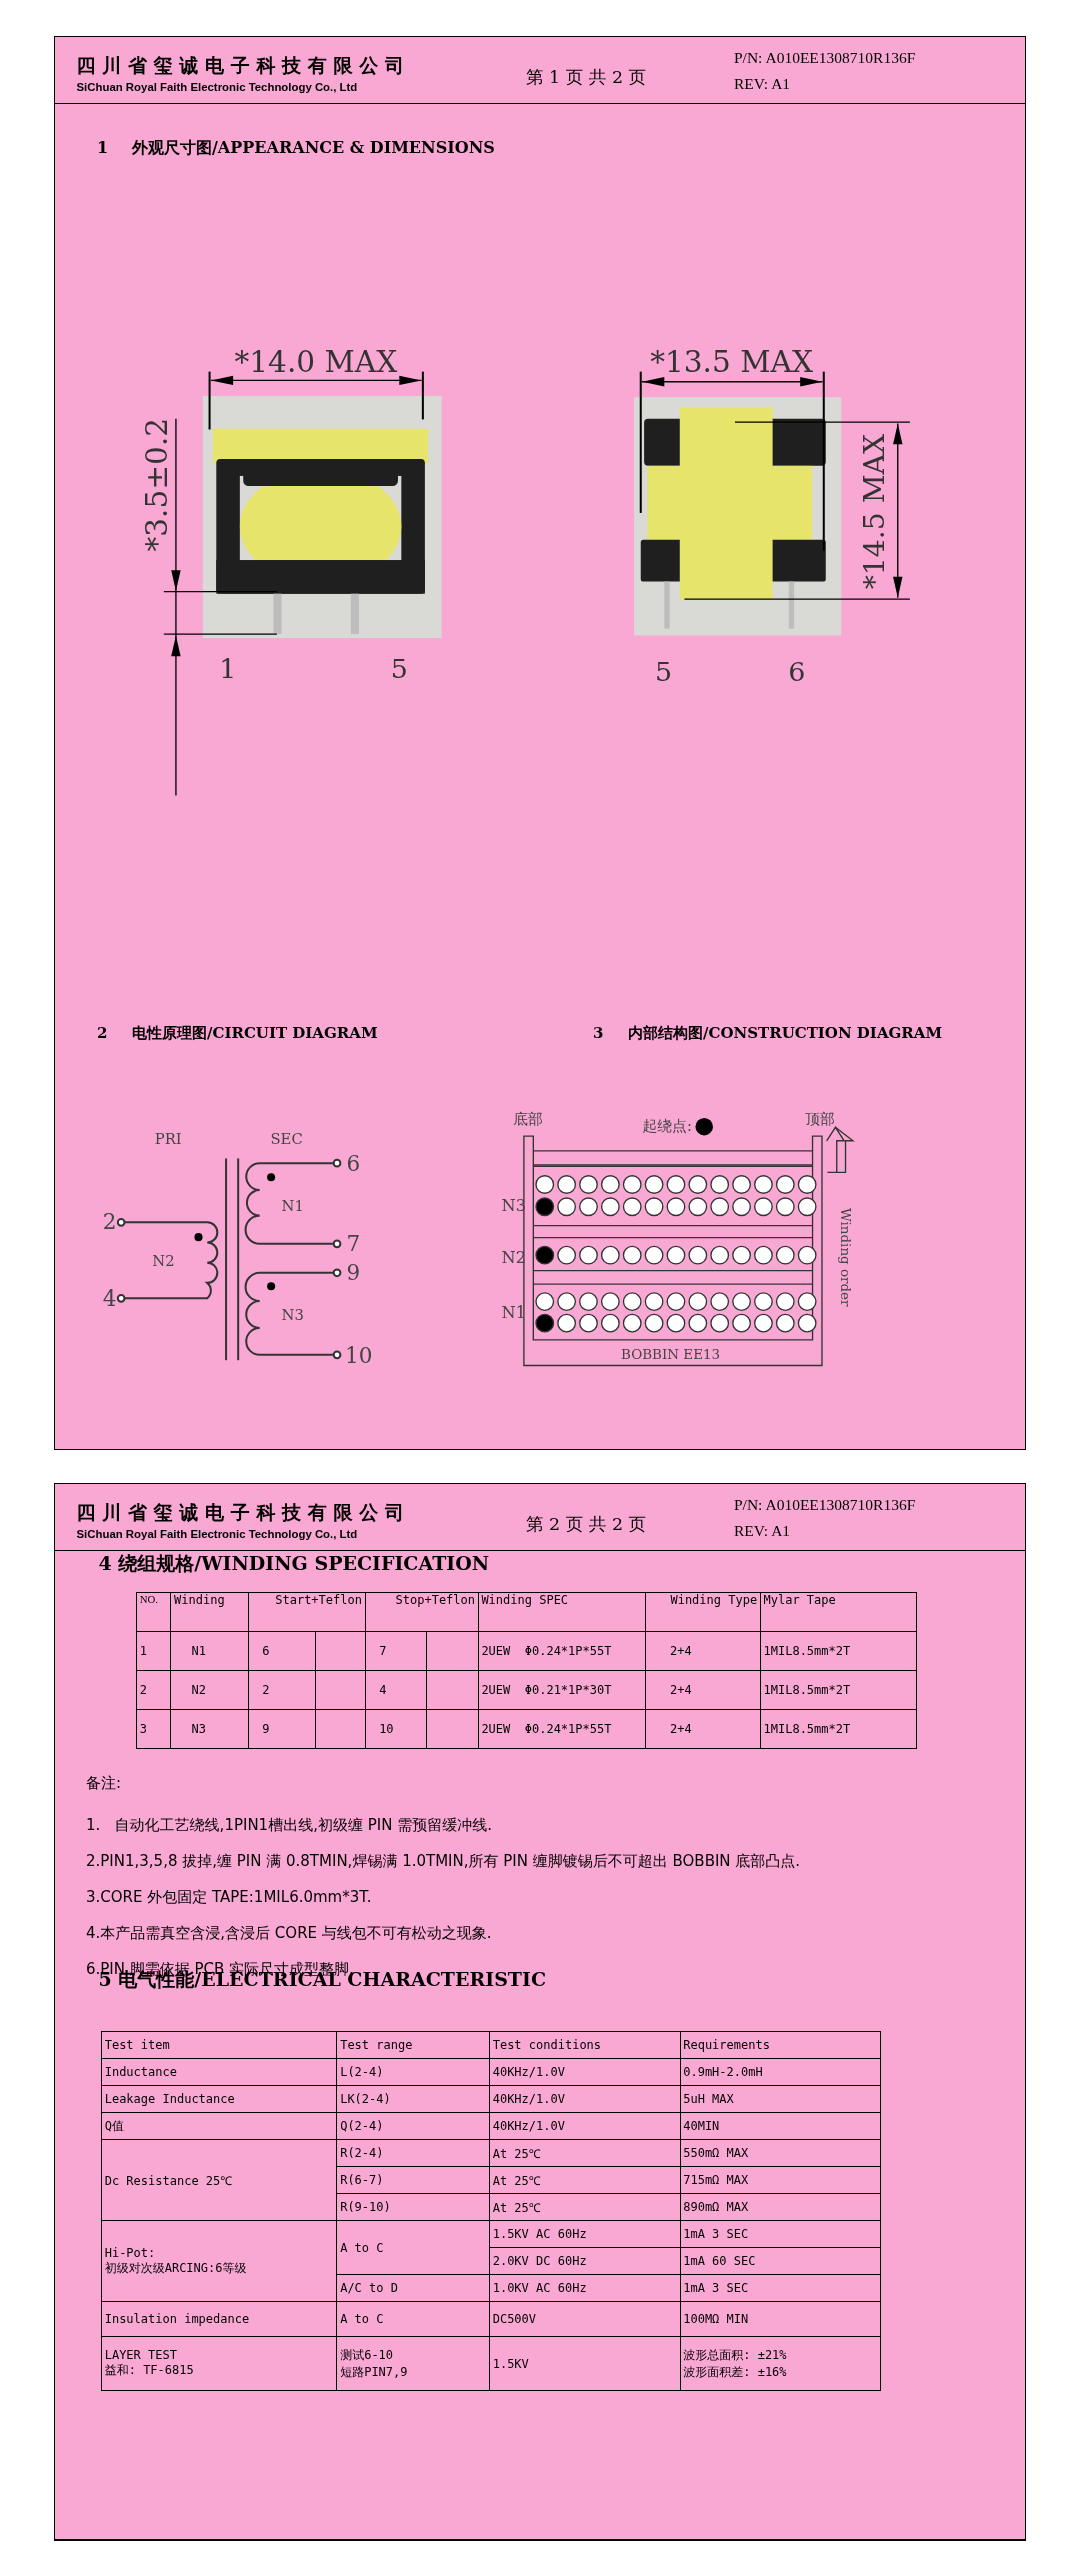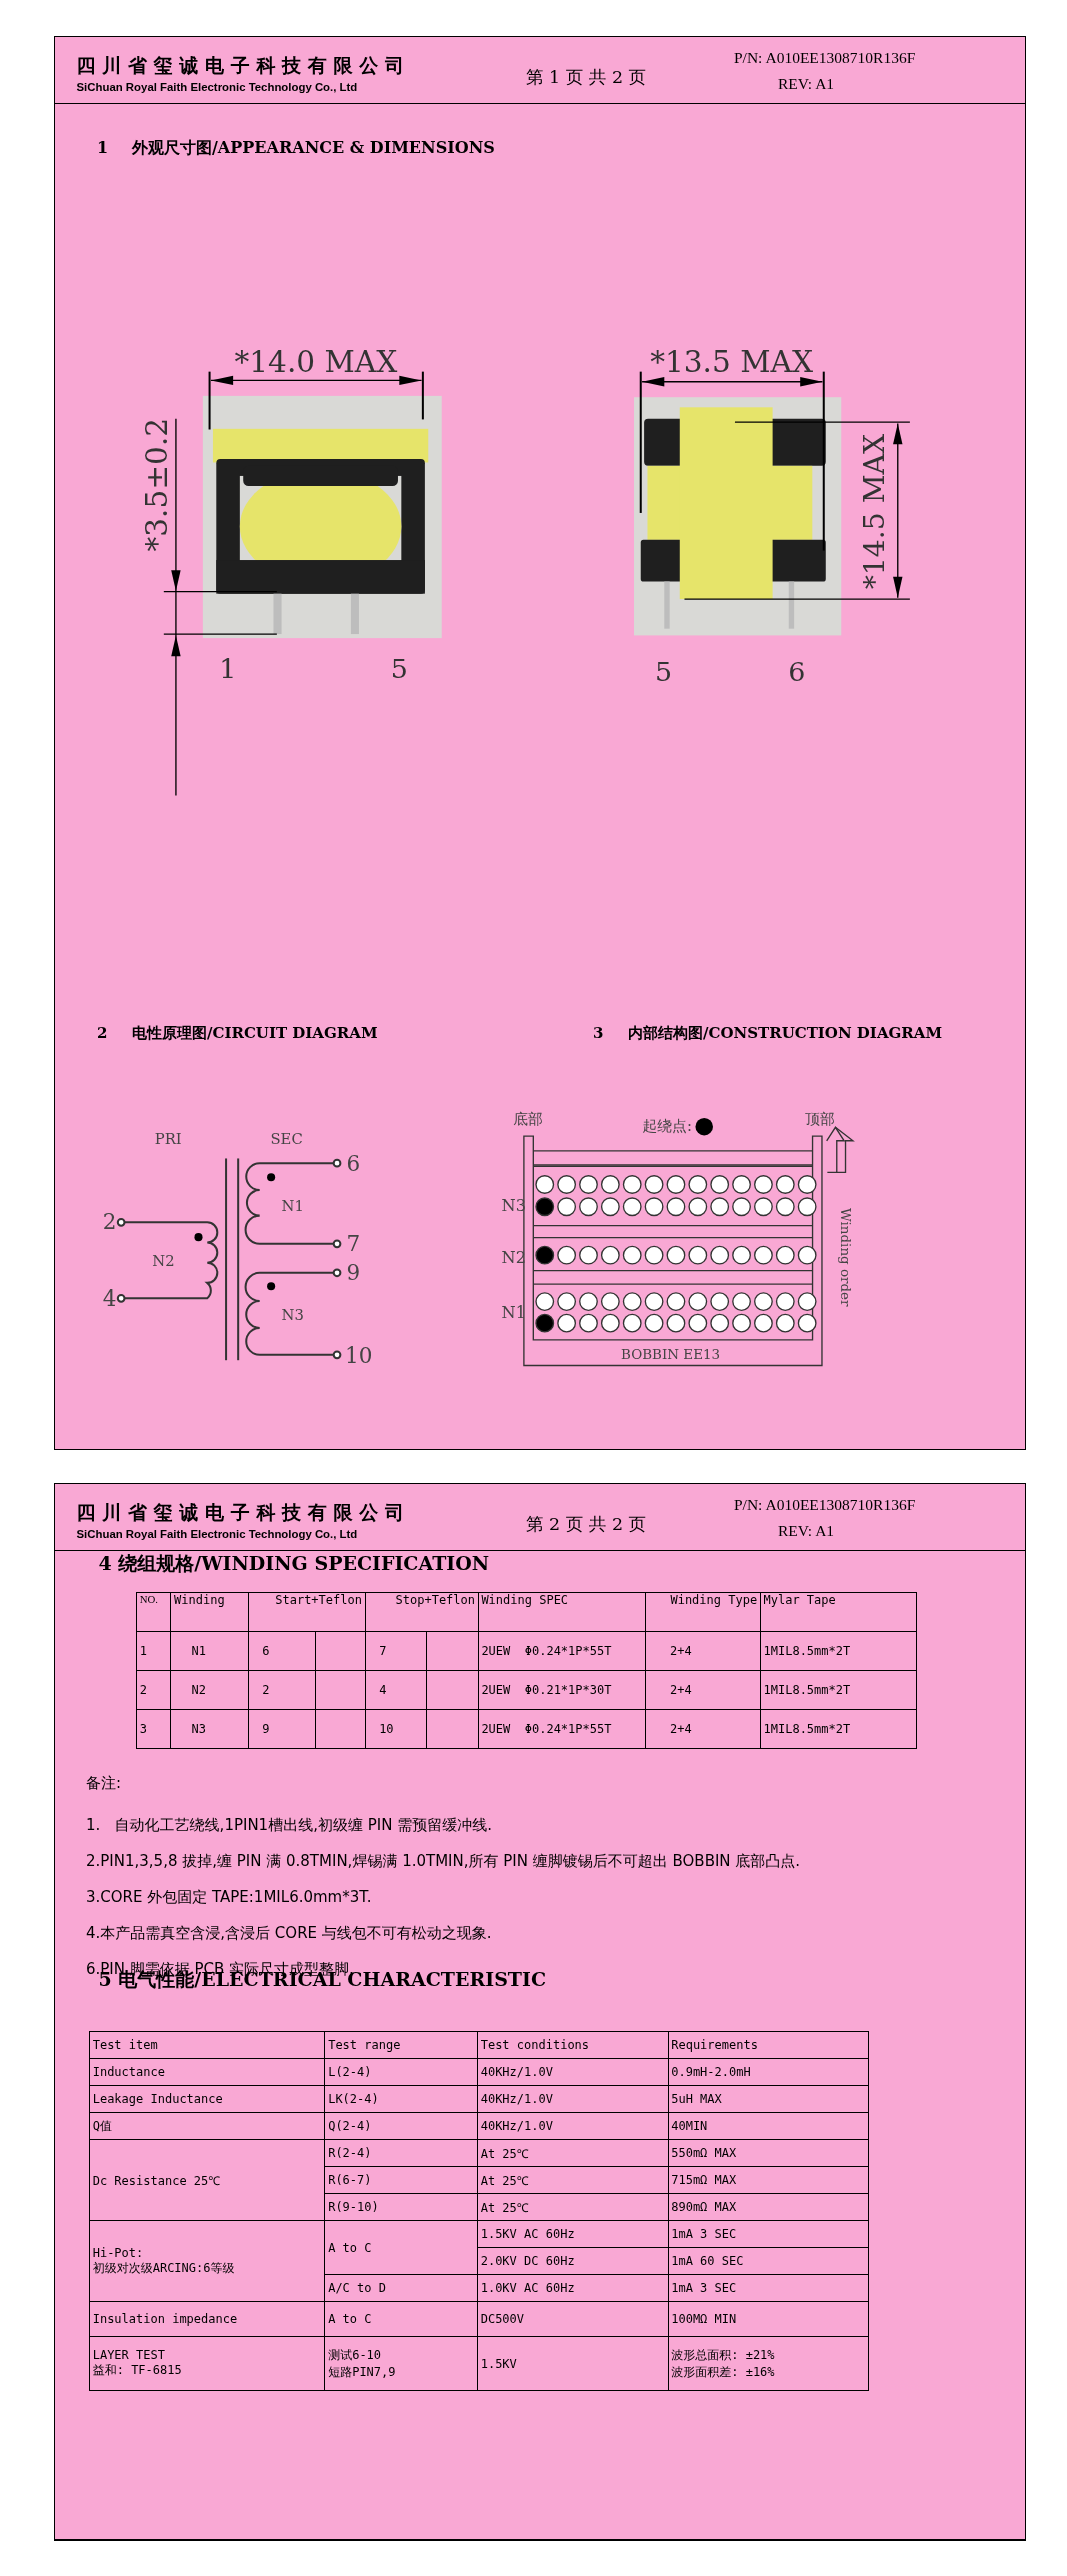--- a/index.html
+++ b/index.html
@@ -5,21 +5,21 @@
   html, body { margin:0; padding:0; background:#ffffff; }
   body { width:1068px; height:2576px; position:relative; font-family:"Liberation Serif", serif; color:#000; overflow:hidden; }
   .page { position:absolute; left:54px; width:972px; border:1.3px solid #000; box-sizing:border-box; background:#f9a8d4; }
   #page1 { top:36px; height:1414px; }
   #page2 { top:1483px; height:1058px; border-bottom-width:2px; }
   .hdr { position:absolute; left:0; top:0; width:100%; height:66px; border-bottom:1.3px solid #000; }
   .hdr .cn { position:absolute; left:21.5px; top:16px; font-family:"DejaVu Sans", sans-serif; font-weight:bold; font-size:19px; letter-spacing:6.7px; white-space:nowrap; }
   .hdr .en { position:absolute; left:21.5px; top:44px; font-family:"Liberation Sans", sans-serif; font-weight:bold; font-size:11.4px; white-space:nowrap; }
   .hdr .pg { position:absolute; left:471px; top:28px; font-family:"DejaVu Serif", serif; font-size:17.5px; white-space:nowrap; }
   .hdr .pn { position:absolute; left:679px; top:12px; font-family:"Liberation Serif", serif; font-size:15.5px; white-space:nowrap; }
-  .hdr .rev { position:absolute; left:679px; top:38px; font-family:"Liberation Serif", serif; font-size:15.5px; white-space:nowrap;margin-left:44px; }
+  .hdr .rev { position:absolute; left:679px; top:38px; font-family:"Liberation Serif", serif; font-size:15.5px; white-space:nowrap; }
   .sec-title { position:absolute; font-family:"DejaVu Serif", serif; font-weight:bold; font-size:16px; white-space:nowrap;margin-left:26px; }
   .sec-title .num { display:inline-block; }
   .fig { position:absolute; }
   svg text { font-family:"DejaVu Serif", serif; }
   table { border-collapse:collapse; position:absolute; font-family:"DejaVu Sans Mono", monospace; }
   td { border:1.3px solid #000; padding:0 2.7px; font-size:12px; vertical-align:middle; white-space:nowrap; }
   #wind-table td { height:38px; }
   #wind-table tr.h td { height:38px; vertical-align:top; }
   #elec-table td { height:26px; font-size:12px; }
   .notes { position:absolute; left:23px; top:290px; font-family:"DejaVu Sans", sans-serif; font-size:15px;margin-left:8px; }
@@ -296,21 +296,21 @@
     <div style="height:42px;">备注:</div>
     <div style="white-space:pre;">1.   自动化工艺绕线,1PIN1槽出线,初级缠 PIN 需预留缓冲线.</div>
     <div>2.PIN1,3,5,8 拔掉,缠 PIN 满 0.8TMIN,焊锡满 1.0TMIN,所有 PIN 缠脚镀锡后不可超出 BOBBIN 底部凸点.</div>
     <div>3.CORE 外包固定 TAPE:1MIL6.0mm*3T.</div>
     <div>4.本产品需真空含浸,含浸后 CORE 与线包不可有松动之现象.</div>
     <div>6.PIN 脚需依据 PCB 实际尺寸成型整脚.</div>
   </div>
 
   <div class="sec-title" style="left:17.5px;top:483px;font-size:19px;">5 电气性能/ELECTRICAL CHARACTERISTIC</div>
 
-  <table id="elec-table" style="left:34px;top:547px;width:780px;">
+  <table id="elec-table" style="left:46px;top:547px;width:780px;">
     <colgroup>
         <col style="width:236px">
         <col style="width:153px">
         <col style="width:191px">
         <col style="width:201px">
       </colgroup>
     <tbody>
         <tr>
       <td>Test item</td>
       <td>Test range</td>

